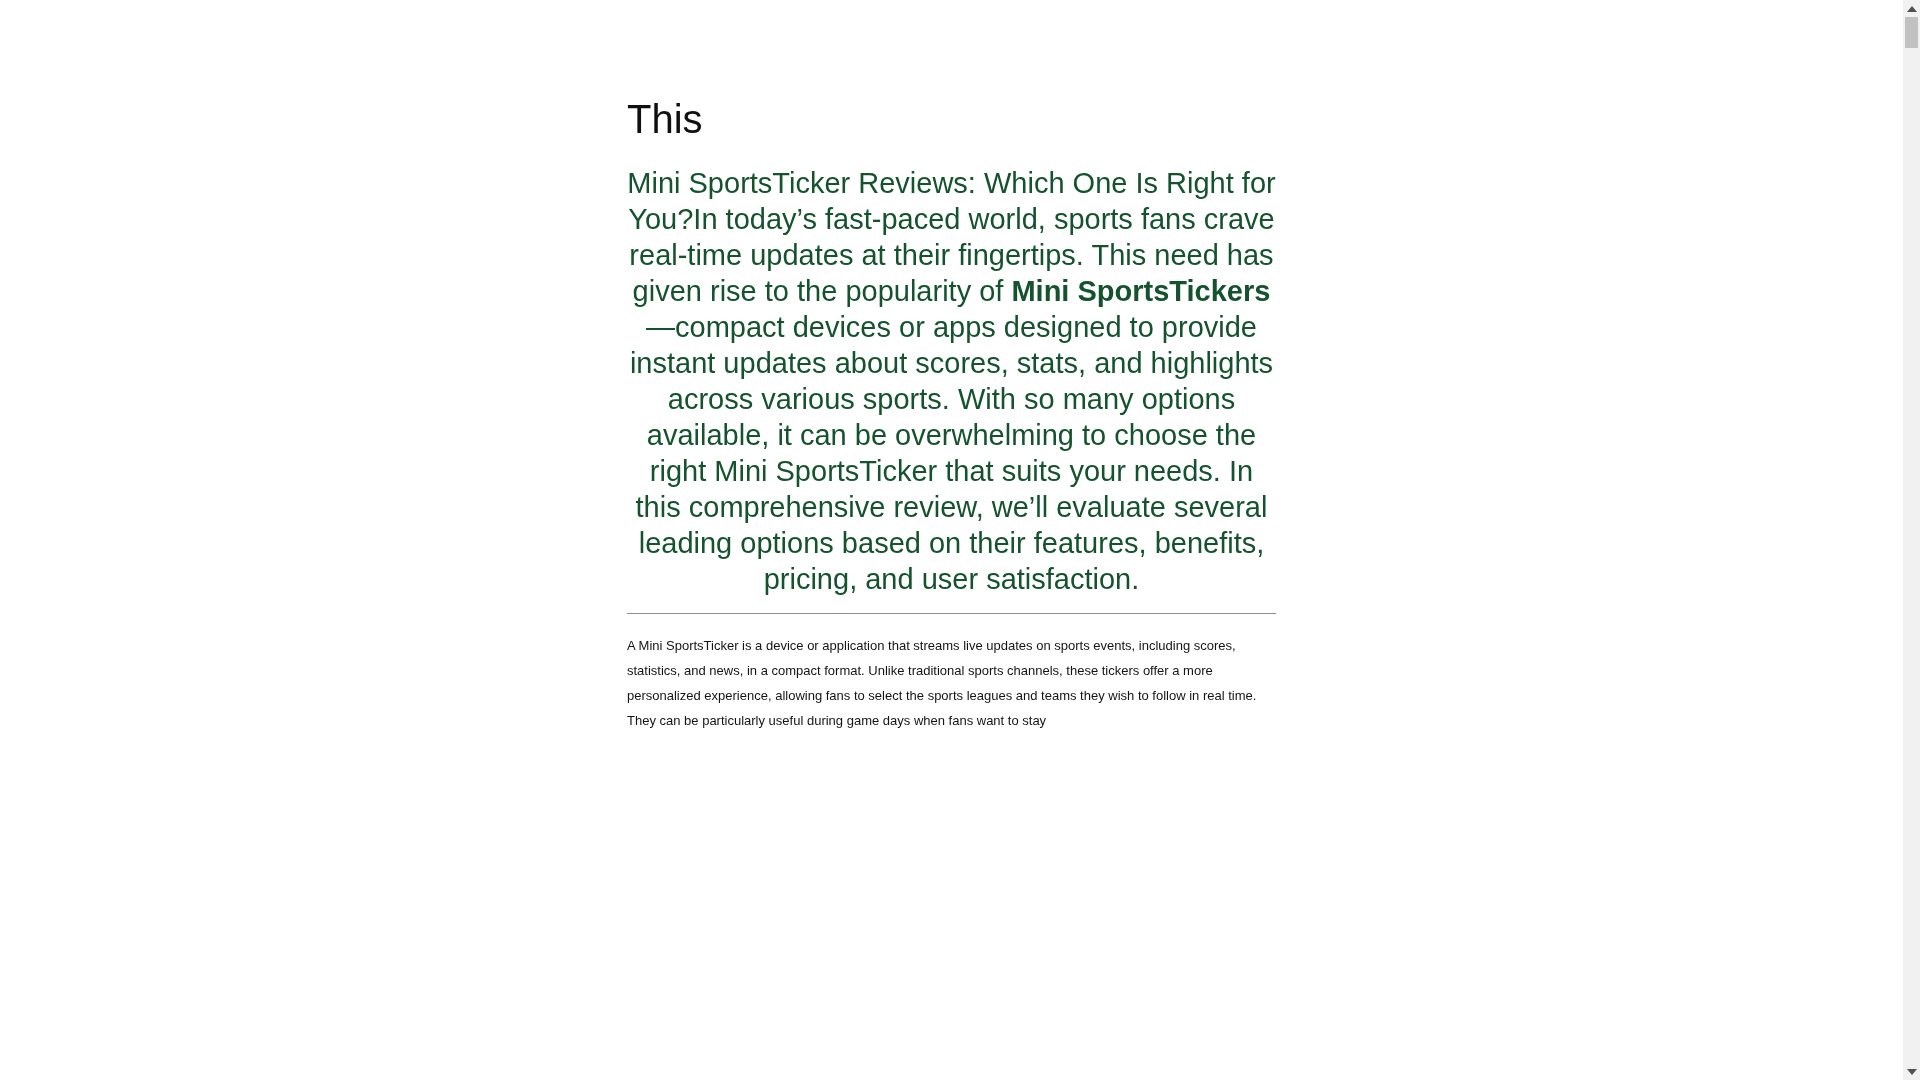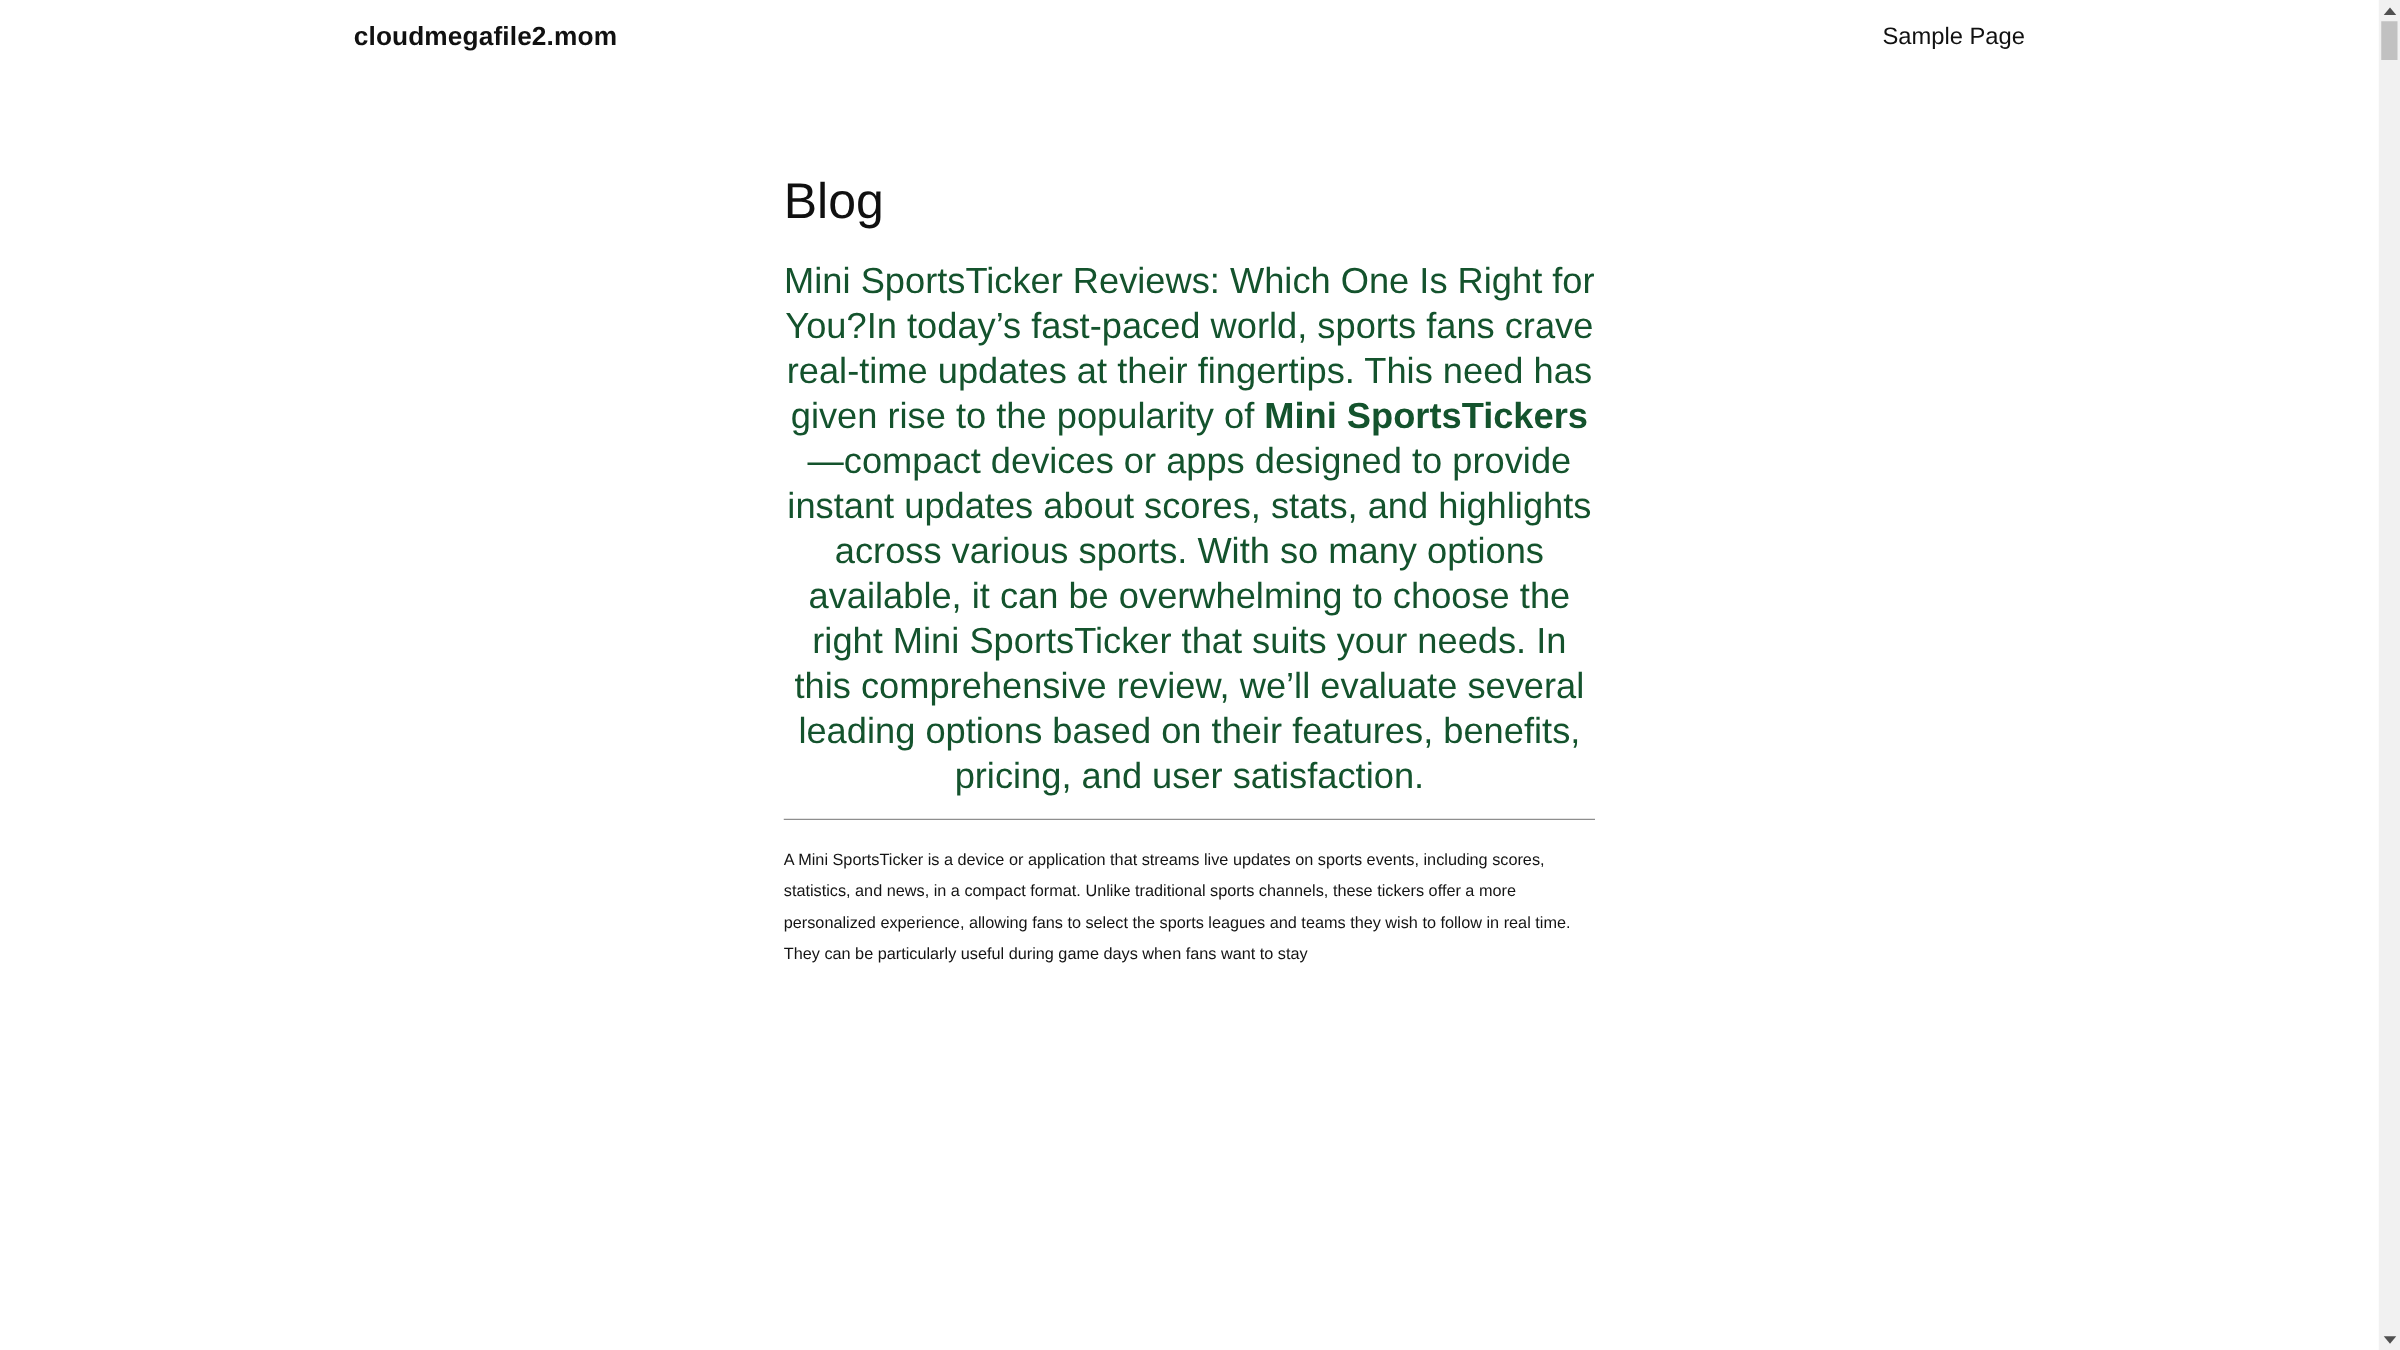--- a/index.html
+++ b/index.html
@@ -119,32 +119,24 @@
     left: 2px; right: 2px;
     top: 17px; height: 31px;
     background: #c1c1c1;
   }
 </style>
 </head>
 <body>
 
 <div class="viewport">
 
-  <header class="site-header">
-    <div class="site-header-inner">
-      <a href="#" class="site-title">cloudmegafile2.mom</a>
-      <nav>
-        <a href="#" class="nav-link">Sample Page</a>
-      </nav>
-    </div>
-  </header>
 
   <main class="content">
 
-    <h1 class="page-title">Blog</h1>
+    <h1 class="page-title">This</h1>
 
     <article>
 
 
       <p class="intro"><span>Mini SportsTicker Reviews: Which One Is Right for You?In today’s fast-paced world, sports fans crave real-time updates at their fingertips. This need has given rise to the popularity of </span><strong>Mini SportsTickers</strong><span>—compact devices or apps designed to provide instant updates about scores, stats, and highlights across various sports. With so many options available, it can be overwhelming to choose the right Mini SportsTicker that suits your needs. In this comprehensive review, we’ll evaluate several leading options based on their features, benefits, pricing, and user satisfaction.</span></p>
 
       <hr class="divider">
 
 
       <p class="section-body">A Mini SportsTicker is a device or application that streams live updates on sports events, including scores, statistics, and news, in a compact format. Unlike traditional sports channels, these tickers offer a more personalized experience, allowing fans to select the sports leagues and teams they wish to follow in real time. They can be particularly useful during game days when fans want to stay</p>

